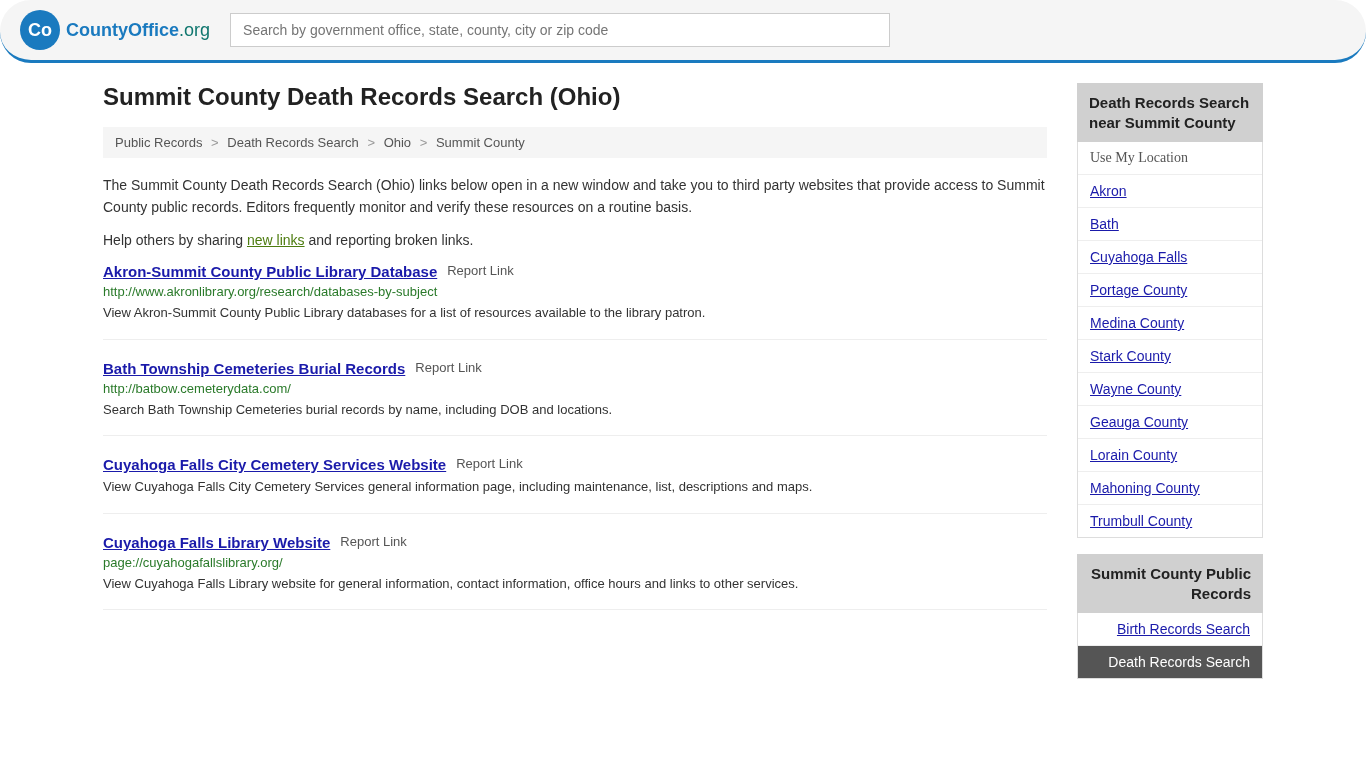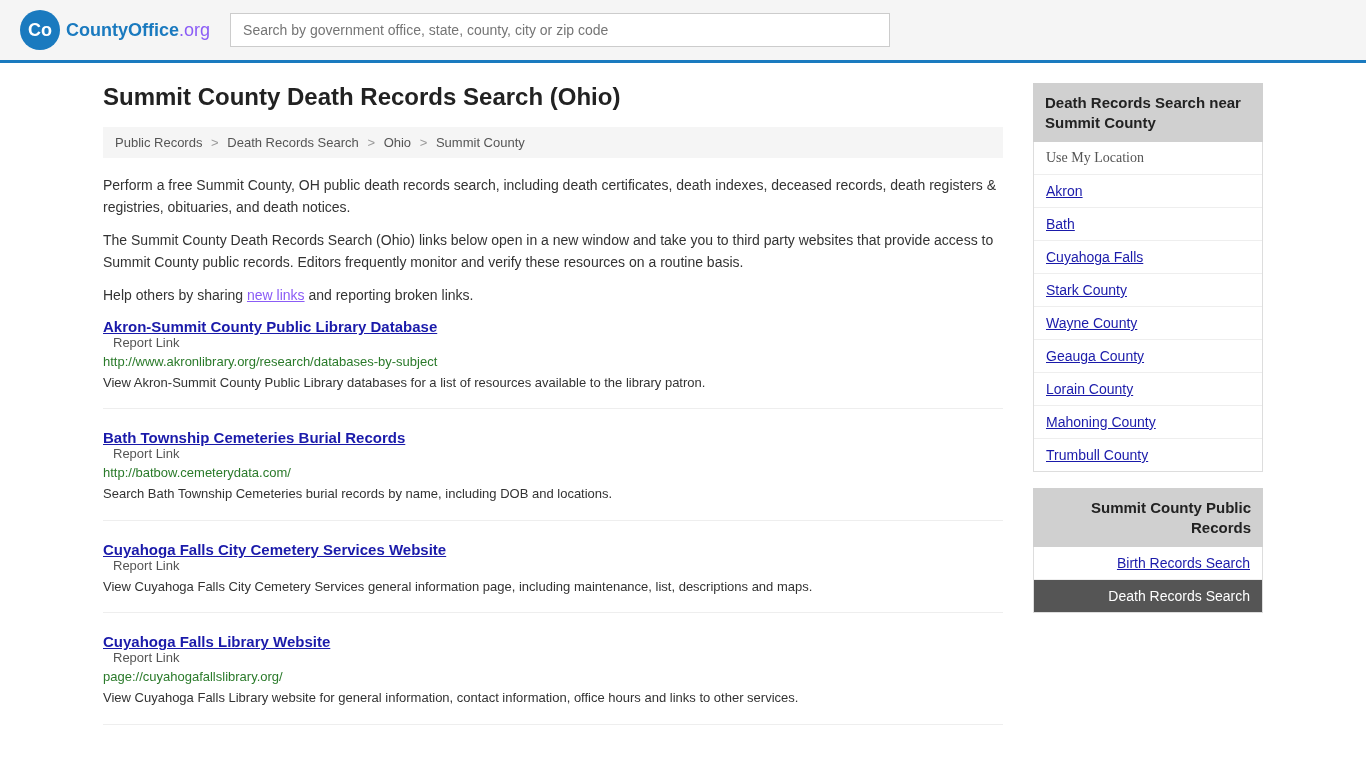--- a/index.html
+++ b/index.html
@@ -6,20 +6,21 @@
     body { font-family: Arial, sans-serif; font-size: 14px; color: #333; background: #fff; }
 
     
     #header {
       background: #f5f5f5;
       border-bottom: 3px solid #1a7abf;
       padding: 10px 20px;
       display: flex;
       align-items: center;
       gap: 20px;
+      border-radius: 31px;
     }
     #logo-area {
       display: flex;
       align-items: center;
       gap: 6px;
     }
     #logo-icon {
       width: 40px;
       height: 40px;
     }
@@ -64,33 +65,32 @@
       text-decoration: none;
     }
     #breadcrumb .sep { margin: 0 5px; color: #999; }
 
     #description {
       margin-bottom: 12px;
       line-height: 1.6;
       font-size: 14px;
     }
     #description p { margin-bottom: 10px; }
-    #description a { color: #8b5cf6; }
+    #description a { color: #4d7c0f; }
 
     
     .record-item {
       margin-bottom: 20px;
       padding-bottom: 16px;
       border-bottom: 1px solid #eee;
     }
     .record-header {
       display: flex;
       align-items: flex-start;
       margin-bottom: 4px;
-      flex-direction: column;
     }
     .record-title {
       font-weight: bold;
       font-size: 15px;
       color: #1a1aaa;
       text-decoration: underline;
       cursor: pointer;
     }
     .record-url {
       color: #2a7a2a;
@@ -105,21 +105,21 @@
     .report-link {
       font-size: 13px;
       color: #555;
       white-space: nowrap;
       margin-left: 10px;
       cursor: pointer;
     }
 
     
     #sidebar {
-      width: 230px;
+      width: 186px;
       flex-shrink: 0;
     }
     .sidebar-section {
       margin-bottom: 0;
     }
     .sidebar-header {
       background: #d0d0d0;
       padding: 10px 12px;
       font-weight: bold;
       font-size: 15px;
@@ -178,21 +178,21 @@
 </head>
 <body>
 
 <div id="header">
   <div id="logo-area">
     <svg id="logo-icon" viewBox="0 0 40 40">
       <circle cx="20" cy="20" r="20" fill="#1a7abf"></circle>
       <text x="20" y="26" text-anchor="middle" fill="white" font-size="18" font-weight="bold">Co</text>
     </svg>
     <div>
-      <span style="color:#1a7abf;font-weight:bold;font-size:18px">CountyOffice</span><span style="color:#8b5cf6;font-size:18px">.org</span>
+      <span style="color:#1a7abf;font-weight:bold;font-size:18px">CountyOffice</span><span style="color:#0f766e;font-size:18px">.org</span>
     </div>
   </div>
   <input type="text" id="search-bar" placeholder="Search by government office, state, county, city or zip code" style="">
 </div>
 
 <div id="main-container">
 
   <div id="content">
     <h1 id="page-title">Summit County Death Records Search (Ohio)</h1>
 
@@ -200,21 +200,20 @@
       <a href="#">Public Records</a>
       <span class="sep">&gt;</span>
       <a href="#">Death Records Search</a>
       <span class="sep">&gt;</span>
       <a href="#">Ohio</a>
       <span class="sep">&gt;</span>
       <a href="#">Summit County</a>
     </div>
 
     <div id="description">
-      <p>Perform a free Summit County, OH public death records search, including death certificates, death indexes, deceased records, death registers &amp; registries, obituaries, and death notices.</p>
       <p>The Summit County Death Records Search (Ohio) links below open in a new window and take you to third party websites that provide access to Summit County public records. Editors frequently monitor and verify these resources on a routine basis.</p>
       <p>
         <span>Help others by sharing </span><a href="#">new links</a><span> and reporting broken links.</span>
       </p>
     </div>
 
     <div id="records-list">
     <div class="record-item">
       <div class="record-header">
         <a class="record-title" href="#">Akron-Summit County Public Library Database</a>
@@ -254,20 +253,22 @@
     <div class="sidebar-section">
       <div class="sidebar-header">Death Records Search near Summit County</div>
       <div class="sidebar-list">
         <div class="sidebar-use-location">
           <a href="#">Use My Location</a>
         </div>
         <div id="sidebar-nearby-items">
             <div class="sidebar-list-item"><a href="#">Akron</a></div>
             <div class="sidebar-list-item"><a href="#">Bath</a></div>
             <div class="sidebar-list-item"><a href="#">Cuyahoga Falls</a></div>
+            <div class="sidebar-list-item"><a href="#">Portage County</a></div>
+            <div class="sidebar-list-item"><a href="#">Medina County</a></div>
             <div class="sidebar-list-item"><a href="#">Stark County</a></div>
             <div class="sidebar-list-item"><a href="#">Wayne County</a></div>
             <div class="sidebar-list-item"><a href="#">Geauga County</a></div>
             <div class="sidebar-list-item"><a href="#">Lorain County</a></div>
             <div class="sidebar-list-item"><a href="#">Mahoning County</a></div>
             <div class="sidebar-list-item"><a href="#">Trumbull County</a></div>
           </div>
       </div>
     </div>
 

